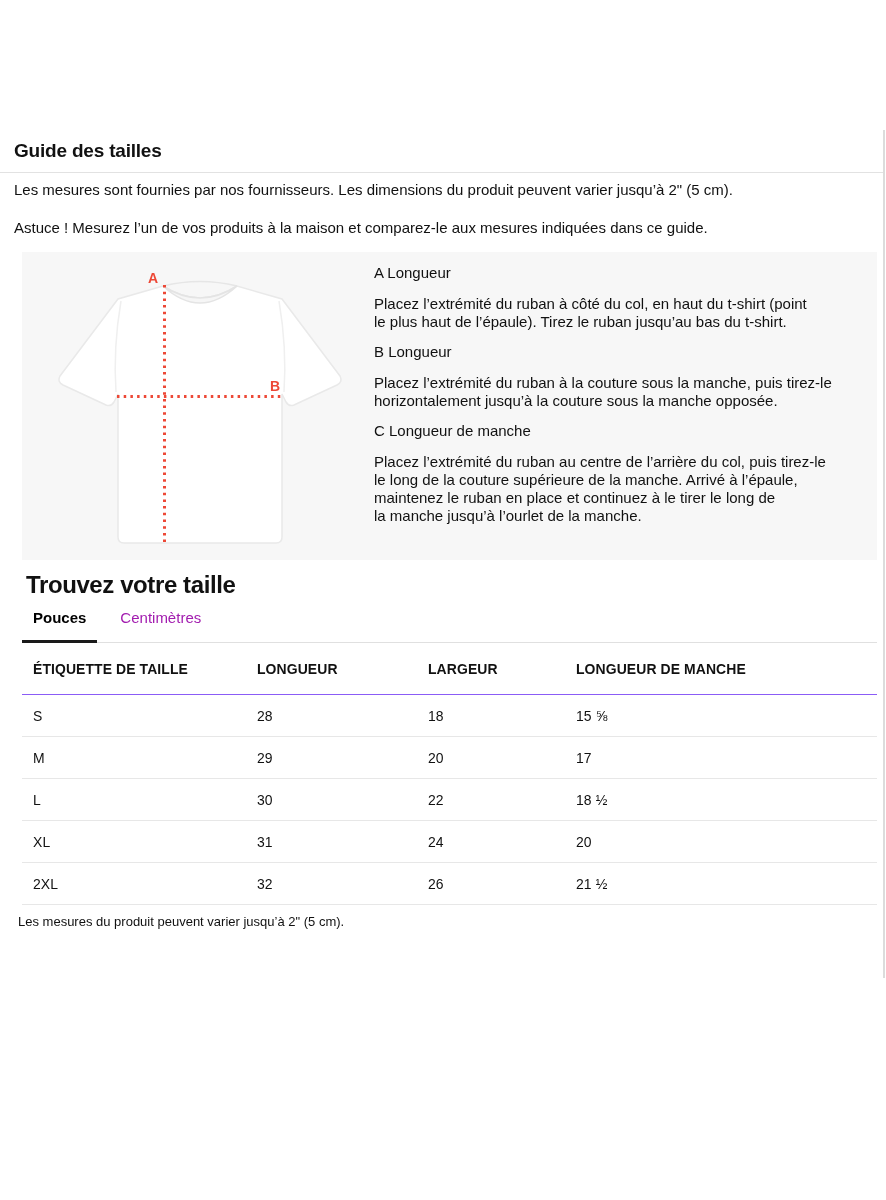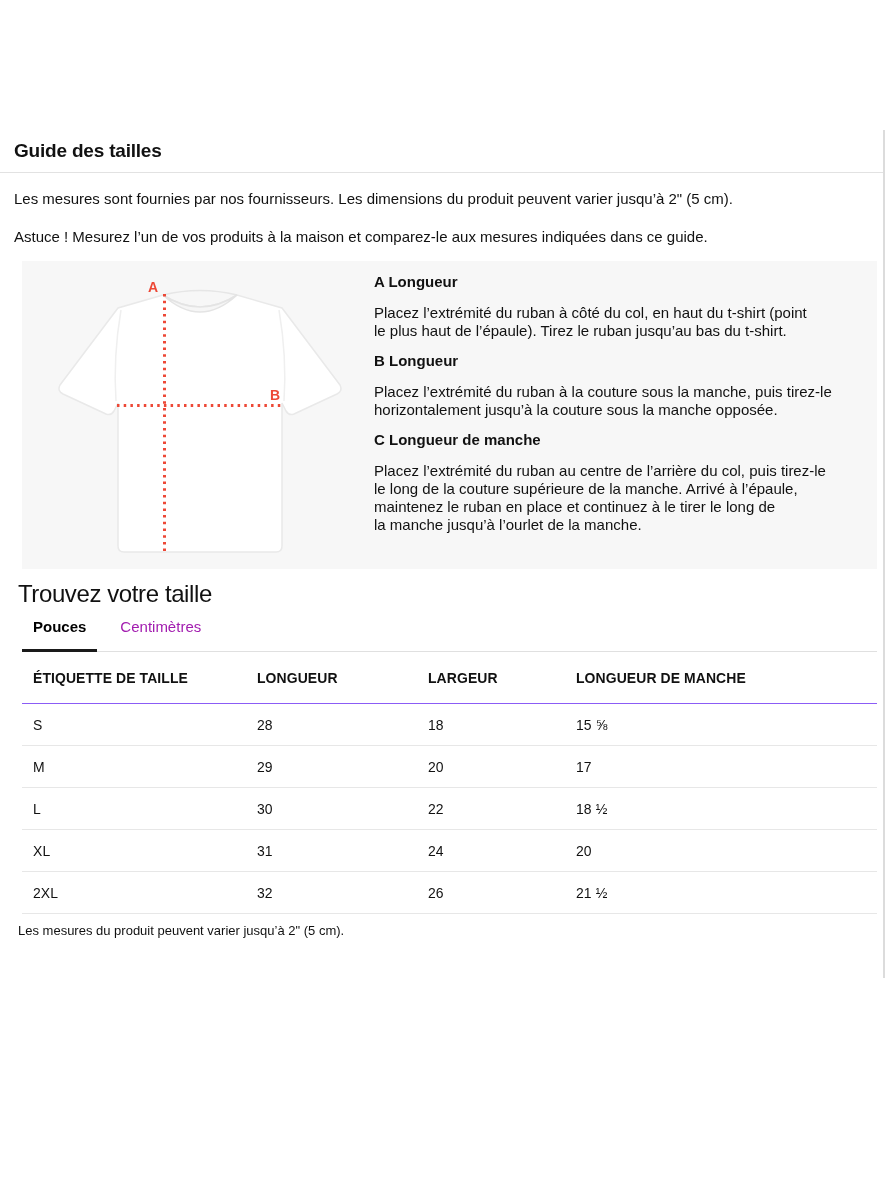--- a/index.html
+++ b/index.html
@@ -26,45 +26,45 @@
     border: none; border-top: 1px solid #e2e2e2;
     margin: 10px 0 0 0; width: 884px;
   }
 
   h2.section-heading {
     margin: 18px 14px 0 14px;
     font-size: 20px; font-weight: bold; letter-spacing: -0.2px;
     line-height: 24px;
   }
   p.body-text {
-    margin: 17px 14px 0 14px;
+    margin: 8px 14px 0 14px;
     font-size: 15px; line-height: 18px;
   }
   p.body-text.tip { margin-top: 20px; }
 
   .measure-card {
     margin: 15px 9px 0 22px;
     height: 308px;
     background: #f7f7f7;
     display: flex;
   }
   .diagram { width: 350px; height: 308px; position: relative; flex: 0 0 350px; }
   .instructions { flex: 1; padding: 12px 6px 0 2px; }
   .instructions h3 {
-    margin: 12px 0 0 0; font-size: 15px; font-weight: bold; line-height: 18px;
+    margin: 12px 0 0 0; font-size: 15px; font-weight: normal; line-height: 18px;
   }
   .instructions h3:first-child { margin-top: 0; }
   .instructions p {
     margin: 13px 0 0 0; font-size: 15px; line-height: 18px;
     white-space: pre-line;
   }
 
   h2.find-size-heading {
-    margin: 10px 14px 0 18px;
-    font-size: 24px; font-weight: normal; letter-spacing: -0.4px;
+    margin: 10px 14px 0 26px;
+    font-size: 24px; font-weight: bold; letter-spacing: -0.4px;
     line-height: 29px;
   }
 
   .tabs {
     margin: 9px 9px 0 22px;
     display: flex;
     border-bottom: 1px solid #e0e0e0;
   }
   .tab {
     padding: 0 11px 14px 11px;

